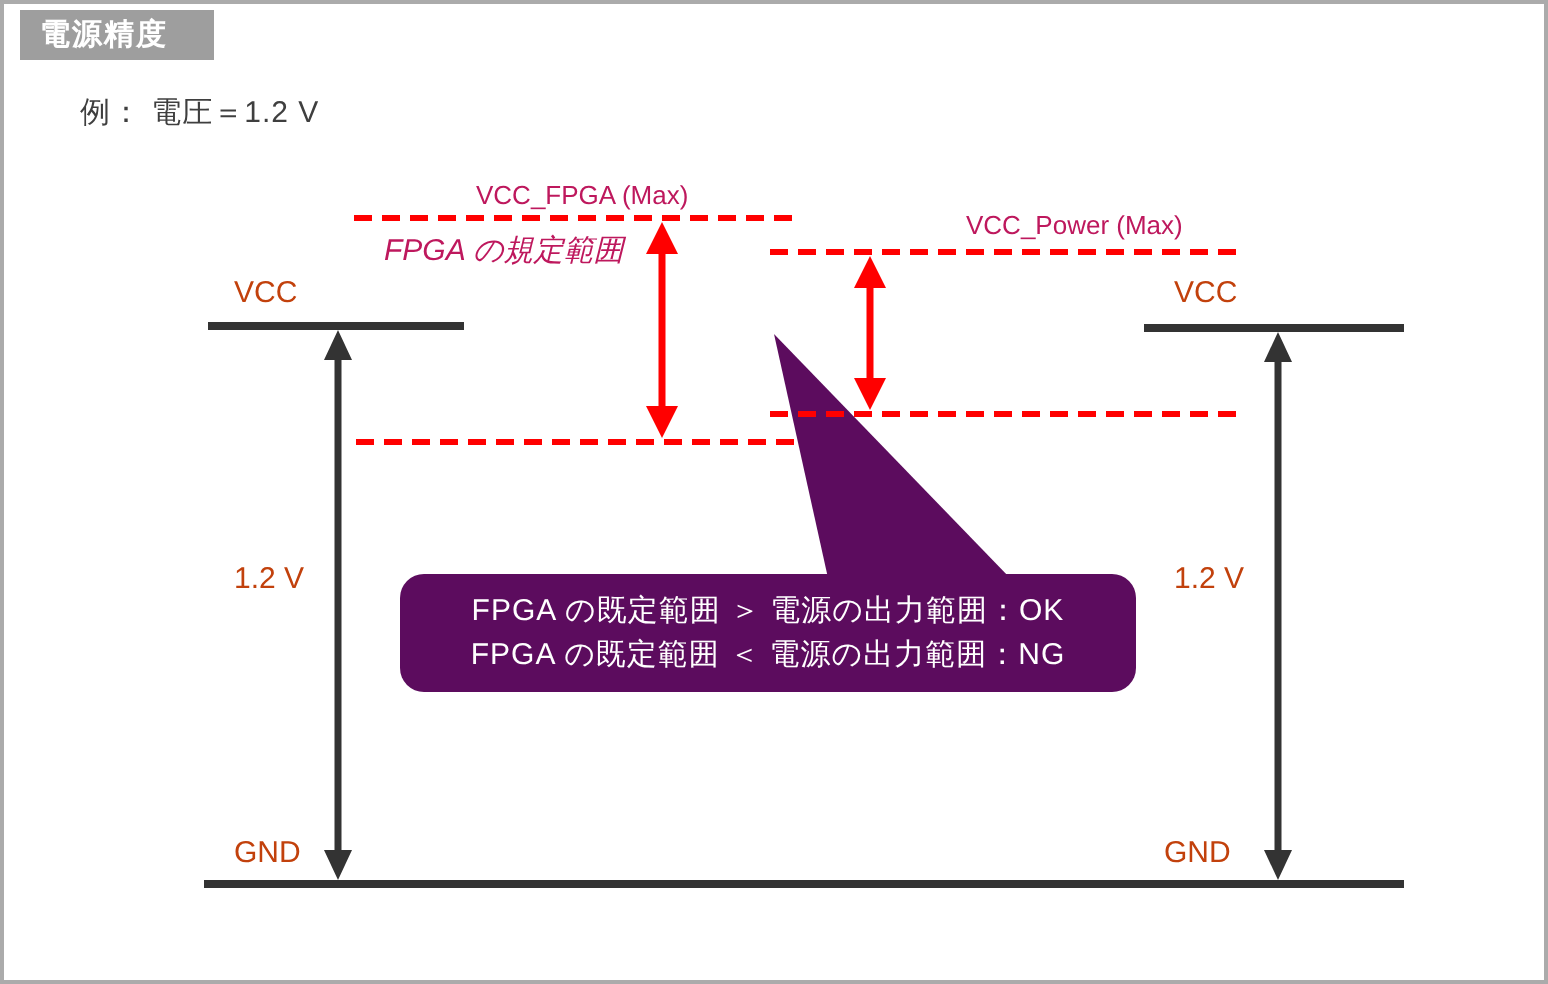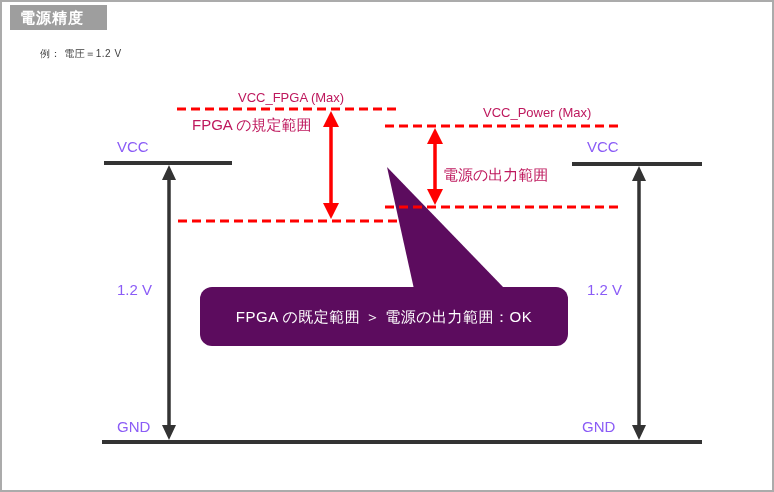--- a/index.html
+++ b/index.html
@@ -18,28 +18,28 @@
     background:#9E9E9E;
     color:#ffffff;
     font-size:15px;font-weight:bold;
     line-height:25px;
     padding-left:10px;
     box-sizing:border-box;
     letter-spacing:1px;
   }
   .example{
     position:absolute;left:38px;top:45px;
-    font-size:10px;color:#3F3F3F;
+    font-size:15px;color:#3F3F3F;
     letter-spacing:0.5px;
   }
   .lbl{position:absolute;white-space:nowrap;}
-  .black-lbl{font-size:15px;color:#8b5cf6;}
+  .black-lbl{font-size:15px;color:#c2410c;}
   .red-lbl{color:#be185d;}
   .red-sm{font-size:13px;}
-  .red-md{font-size:15px;}
+  .red-md{font-size:15px;font-style:italic;}
   svg.overlay{position:absolute;left:0;top:0;width:774px;height:492px;}
   .callout{
     position:absolute;left:198px;top:285px;
     width:368px;height:59px;
     background:#5C0C5E;
     border-radius:12px;
     color:#ffffff;
     font-size:15px;
     display:flex;flex-direction:column;
     align-items:center;justify-content:center;
@@ -92,19 +92,19 @@
   <div class="lbl black-lbl" style="left:115px;top:416px;">GND</div>
 
   <div class="lbl black-lbl" style="left:585px;top:136px;">VCC</div>
   <div class="lbl black-lbl" style="left:585px;top:279px;">1.2 V</div>
   <div class="lbl black-lbl" style="left:580px;top:416px;">GND</div>
 
   <div class="lbl red-lbl red-sm" style="left:236px;top:88px;">VCC_FPGA (Max)</div>
   <div class="lbl red-lbl red-md" style="left:190px;top:114px;">FPGA の規定範囲</div>
 
   <div class="lbl red-lbl red-sm" style="left:481px;top:103px;text-align:right;">VCC_Power (Max)</div>
-  <div class="lbl red-lbl red-md" style="left:441px;top:164px;">電源の出力範囲</div>
 
   <div class="callout">
     <div>FPGA の既定範囲 ＞ 電源の出力範囲：OK</div>
+    <div>FPGA の既定範囲 ＜ 電源の出力範囲：NG</div>
   </div>
 
 </div>
 
 </body></html>

